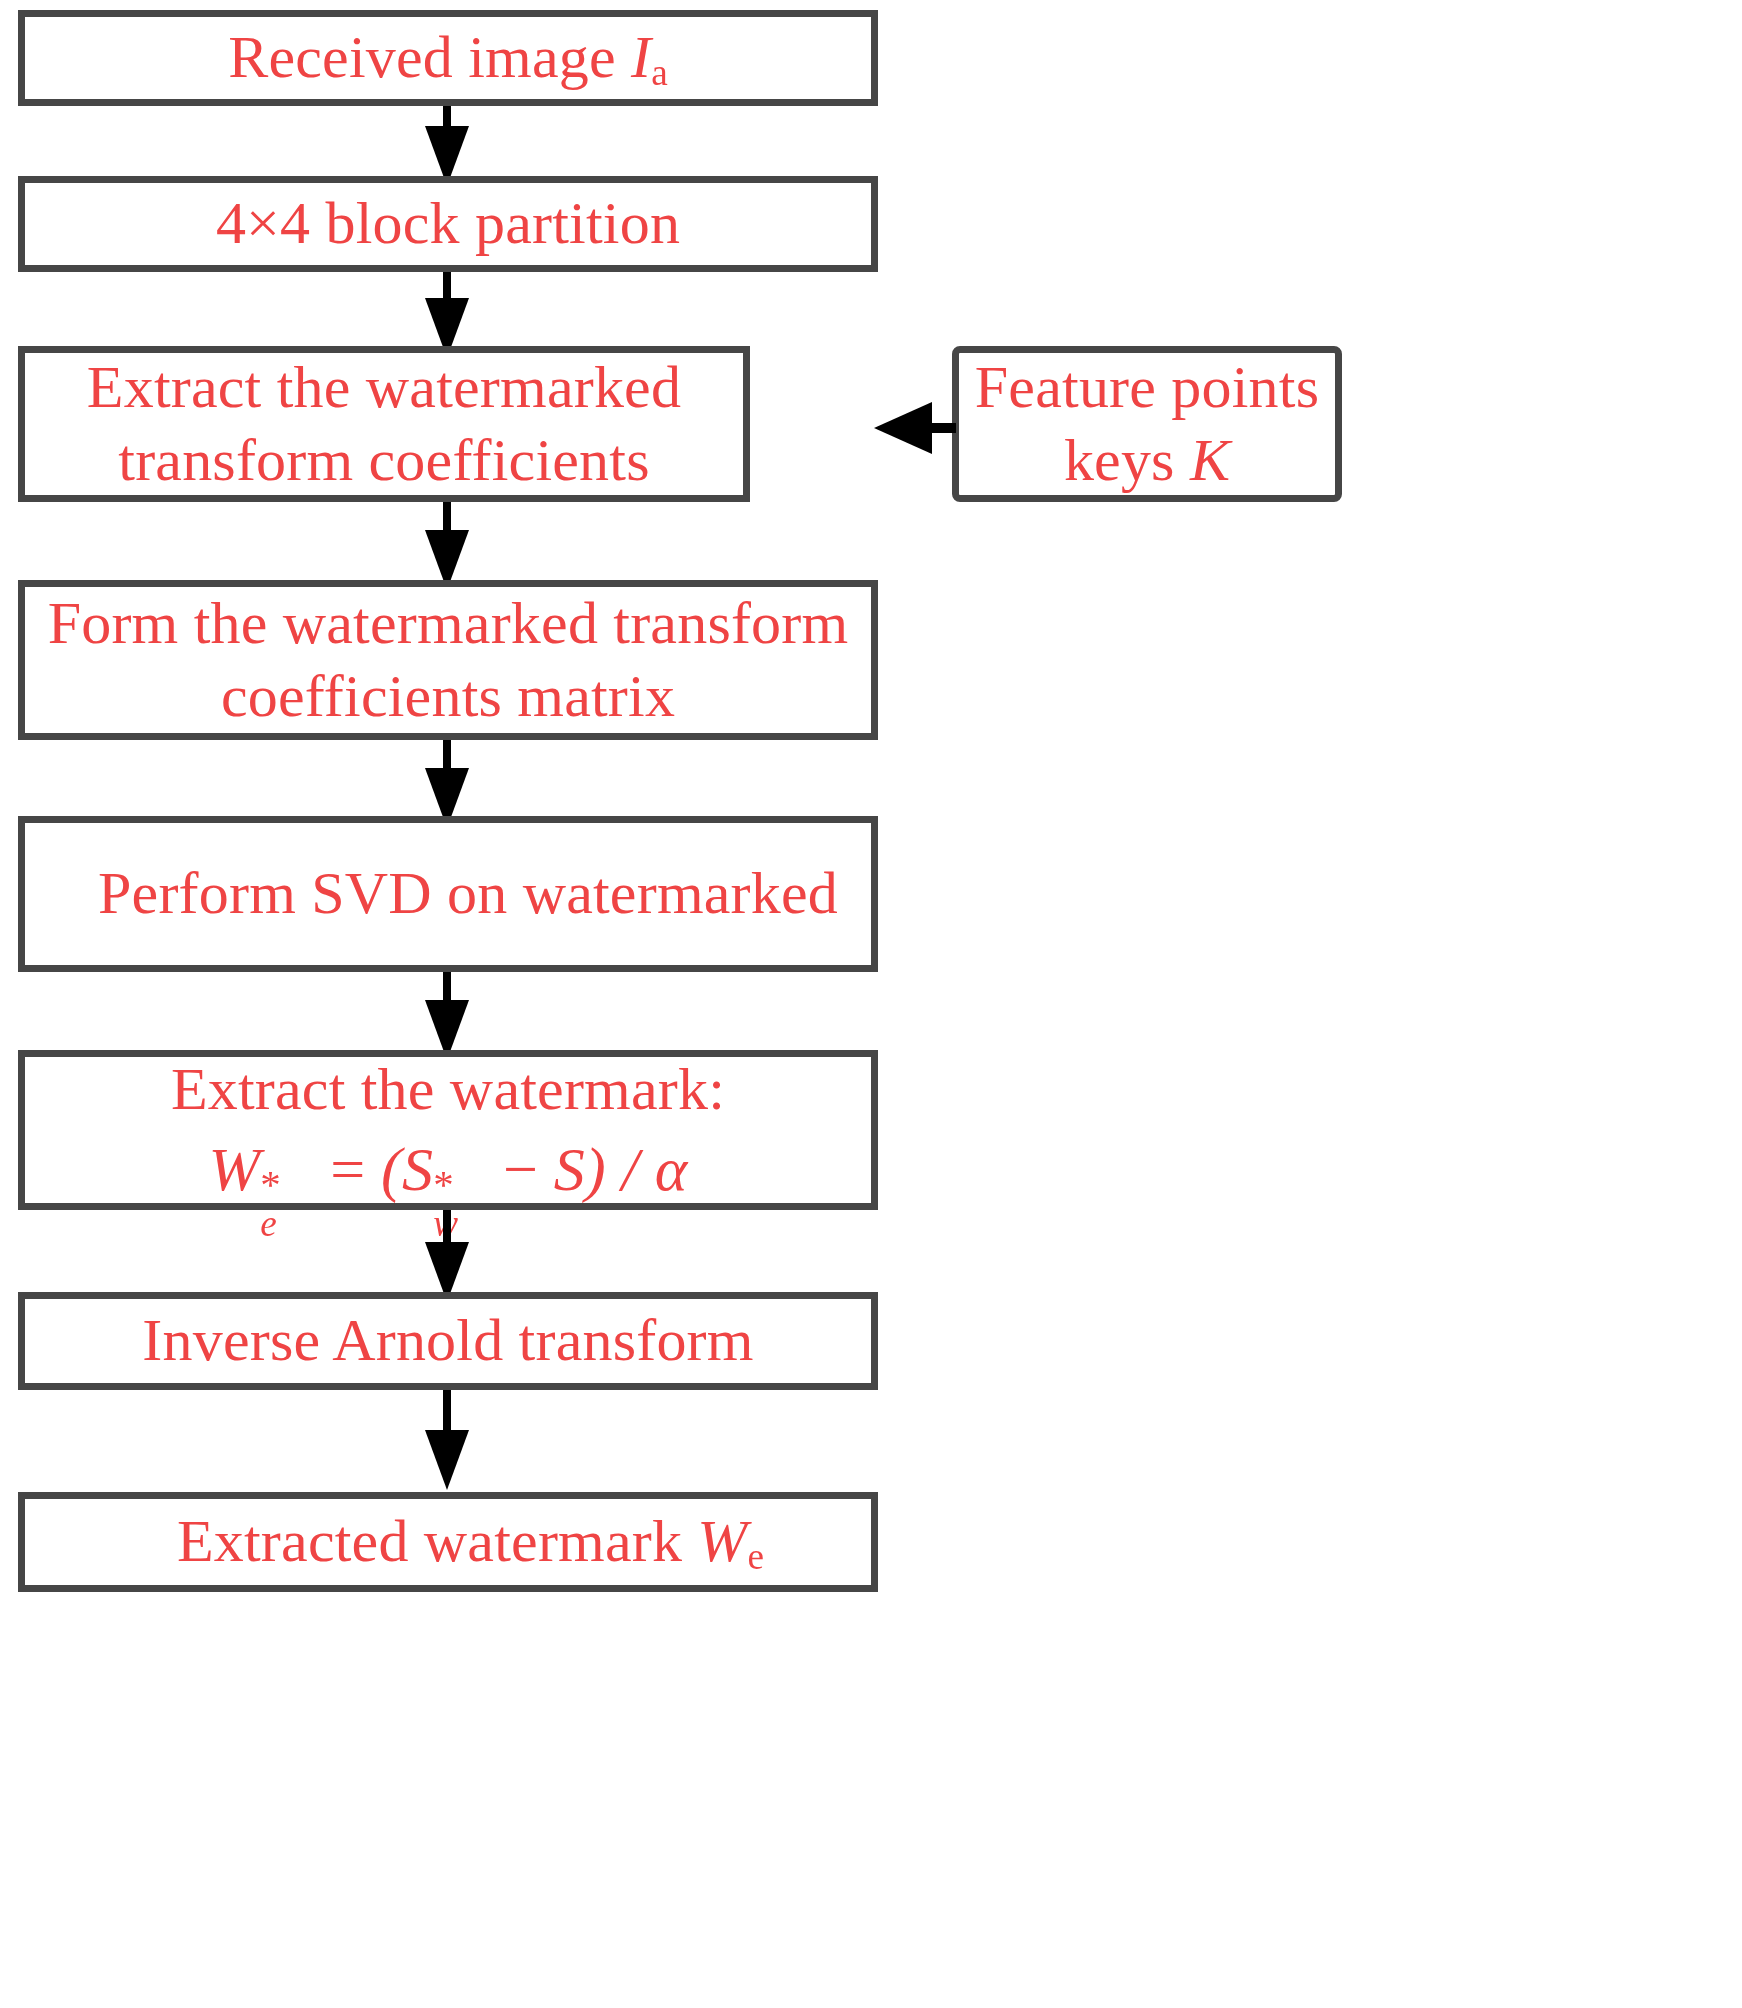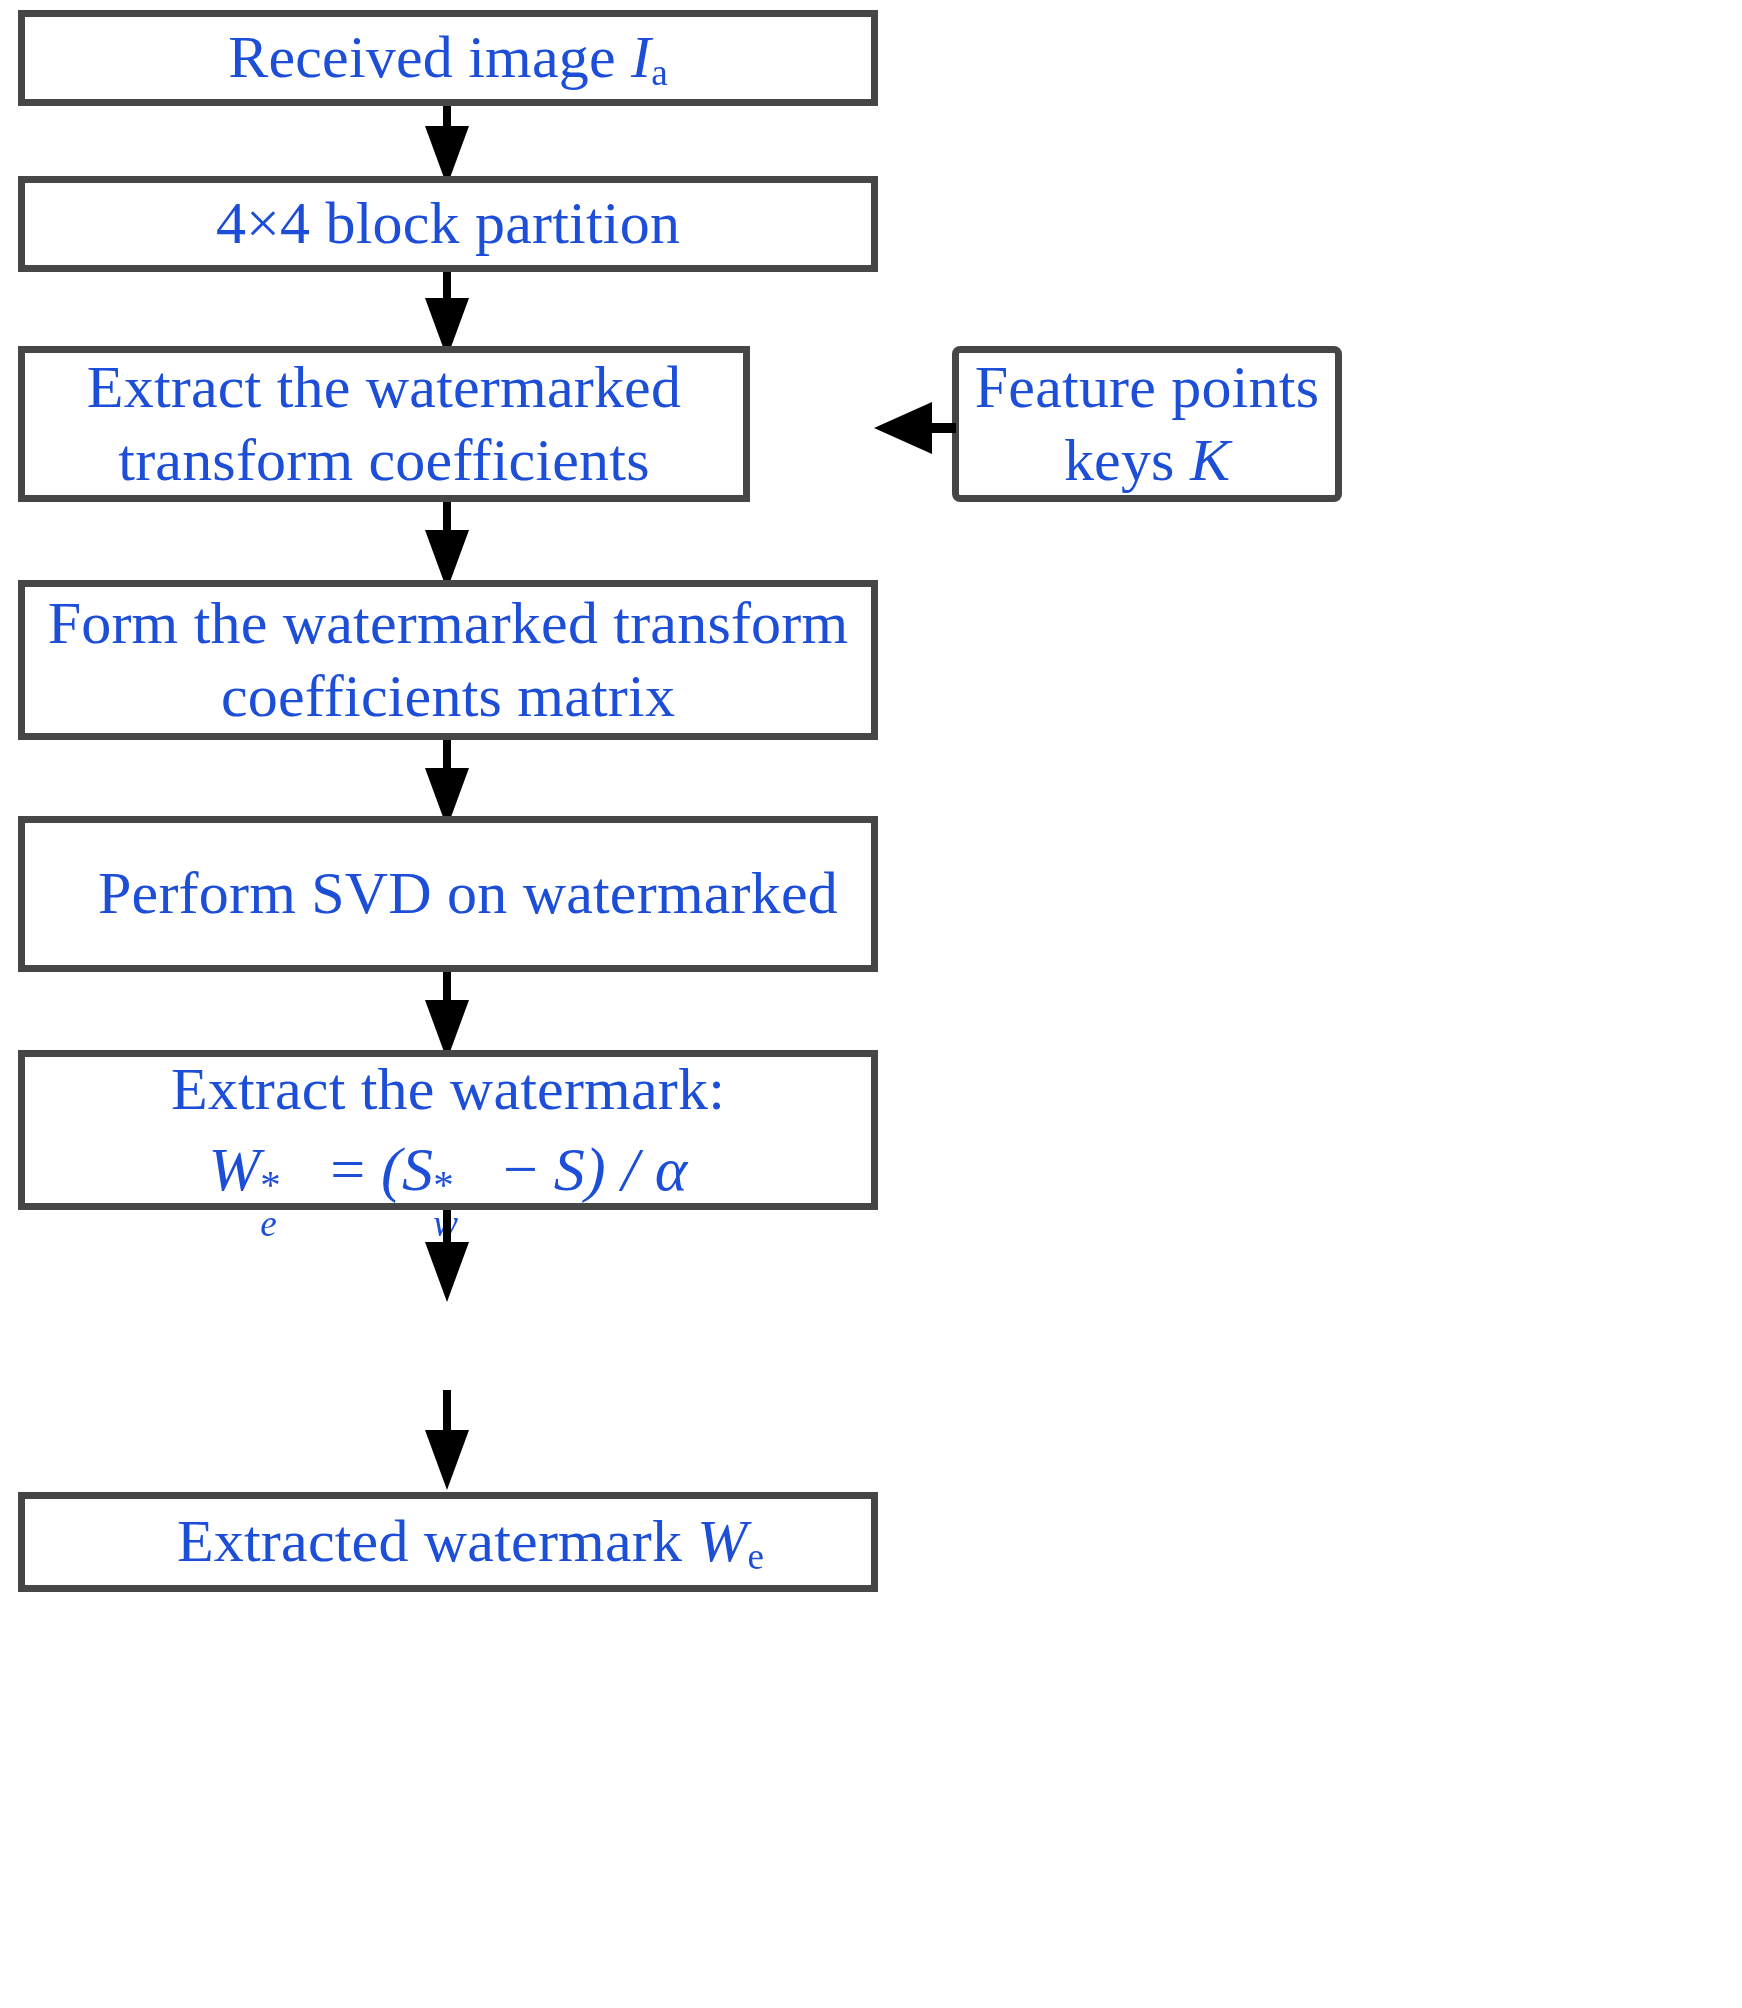--- a/index.html
+++ b/index.html
@@ -18,21 +18,21 @@
   }
   .node {
     position: absolute;
     box-sizing: border-box;
     background: #ffffff;
     border: 7px solid #464646;
     display: flex;
     align-items: center;
     justify-content: center;
     text-align: center;
-    color: #1d4ed8;
+    color: #ef4444;
     font-size: 60px;
     line-height: 1.22;
     letter-spacing: 0.2px;
   }
   .node .inner {
     width: 100%;
     padding: 0 14px;
     box-sizing: border-box;
   }
   .line2 { display: block; }
@@ -196,20 +196,25 @@
       <span class="line2">Extract the watermark:</span>
       <span class="formula"><span class="it">W</span><span class="subsup"><span class="s-up">*</span><span class="s-dn">e</span></span>&nbsp;&nbsp;<span>=</span>&nbsp;<span class="it">(</span><span class="it">S</span><span class="subsup"><span class="s-up">*</span><span class="s-dn">w</span></span>&nbsp;&nbsp;<span>−</span>&nbsp;<span class="it">S</span><span class="it">)</span>&nbsp;<span class="it">/</span>&nbsp;<span class="it">α</span></span>
     </div>
   </div>
 
   <div class="arrow-v" style="left:447px; top:1210px;">
     <div class="shaft" style="height:52px;"></div>
     <div class="head" style="top:32px;"></div>
   </div>
 
+  <div class="node" style="left:18px; top:1292px; width:860px; height:98px;">
+    <div class="inner">
+      <span>Inverse Arnold transform</span>
+    </div>
+  </div>
 
   <div class="arrow-v" style="left:447px; top:1390px;">
     <div class="shaft" style="height:62px;"></div>
     <div class="head" style="top:40px;"></div>
   </div>
 
   <div class="node" style="left:18px; top:1492px; width:860px; height:100px;padding-left:45px;">
     <div class="inner">
       <span>Extracted watermark </span><em class="var">W</em><span class="sub">e</span>
     </div>

